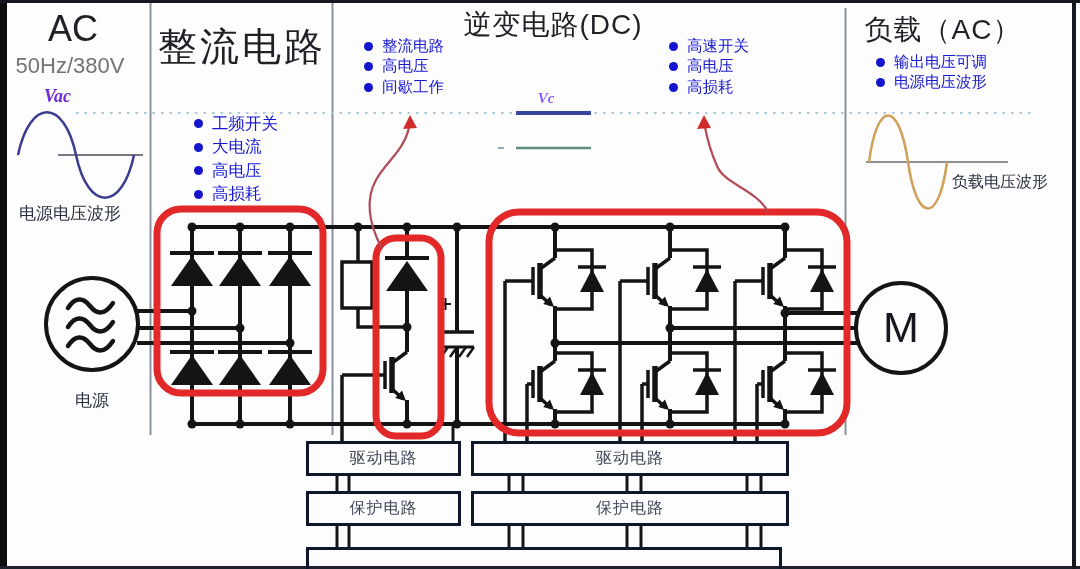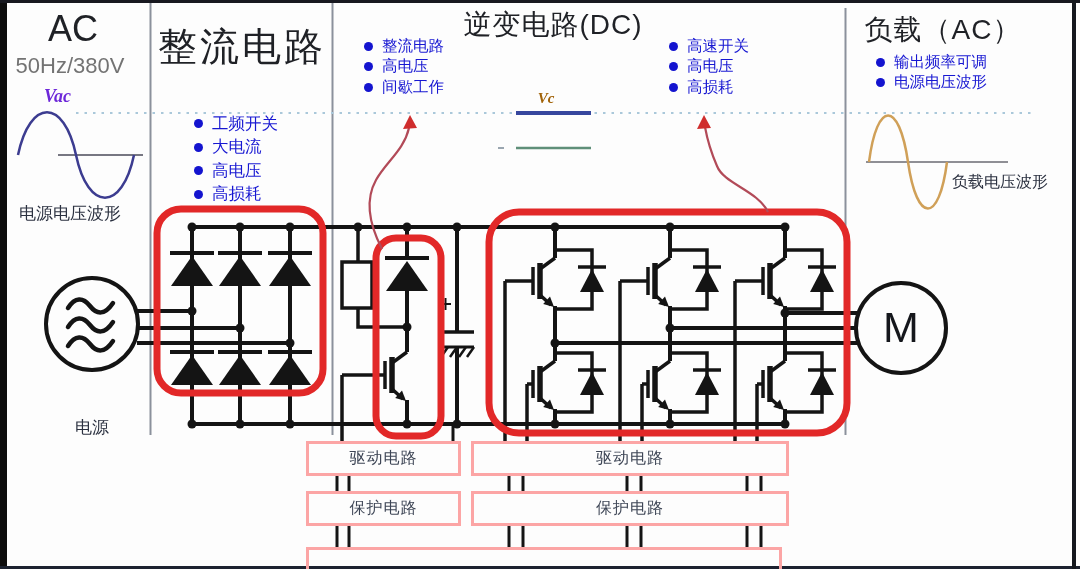--- a/index.html
+++ b/index.html
@@ -10,21 +10,21 @@
   .txt{position:absolute;color:#262a33;white-space:nowrap;}
   .center{text-align:center;}
   .title{font-size:28px;color:#1f2126;letter-spacing:1px;}
   .bullets{position:absolute;}
   .bullet-row{display:flex;align-items:center;height:20.5px;}
   .bullet-row .dot{width:9px;height:9px;border-radius:50%;background:#1414cf;margin-right:9px;flex:0 0 auto;}
   .bullet-row .bl{color:#1717d2;font-size:15.5px;}
   .big-rows .bullet-row{height:23.5px;}
   .big-rows .bl{font-size:16.5px;}
   .box{
-    position:absolute;border:3px solid #fca5a5;box-sizing:border-box;
+    position:absolute;border:3px solid #0f172a;box-sizing:border-box;
     display:flex;align-items:center;justify-content:center;
     font-size:16px;color:#3e4656;background:transparent;letter-spacing:1px;font-family:Liberation Serif, serif;
   }
   .caption{font-size:16px;color:#2b3140;}
   svg{position:absolute;left:0;top:0;}
 </style>
 </head>
 <body>
 
 <div id="stage">
@@ -321,38 +321,38 @@
     <div class="bullet-row">
         <span class="dot"></span>
         <span class="bl">高电压</span>
       </div>
     <div class="bullet-row">
         <span class="dot"></span>
         <span class="bl">高损耗</span>
       </div>
   </div>
 
-  <div class="txt center" style="left:522px;top:90px;width:48px;font-size:15px;font-style:italic;font-weight:600;color:#a16207;font-family:'Liberation Serif','DejaVu Serif',serif;">Vc</div>
+  <div class="txt center" style="left:522px;top:90px;width:48px;font-size:15px;font-style:italic;font-weight:600;color:#8b5cf6;font-family:'Liberation Serif','DejaVu Serif',serif;">Vc</div>
 
   <div class="txt center title" style="left:850px;top:11px;width:186px;">负载（AC）</div>
 
   <div class="bullets" style="left:876px;top:52px;">
     <div class="bullet-row">
         <span class="dot"></span>
-        <span class="bl">输出频率可调</span>
+        <span class="bl">输出电压可调</span>
       </div>
     <div class="bullet-row">
         <span class="dot"></span>
         <span class="bl">电源电压波形</span>
       </div>
   </div>
 
   <div class="txt caption" style="left:952px;top:172px;">负载电压波形</div>
 
-  <div class="txt center caption" style="left:60px;top:389px;width:64px;font-size:17px;margin-top:27px;">电源</div>
+  <div class="txt center caption" style="left:60px;top:389px;width:64px;font-size:17px;">电源</div>
 
   <div class="txt center" style="left:874px;top:303px;width:54px;font-size:43px;color:#15171c;">M</div>
 
   <div class="box" style="left:306px;top:441px;width:155px;height:35px;">
     <span>驱动电路</span>
   </div>
   <div class="box" style="left:306px;top:491px;width:155px;height:35px;">
     <span>保护电路</span>
   </div>
   <div class="box" style="left:471px;top:441px;width:318px;height:35px;">

